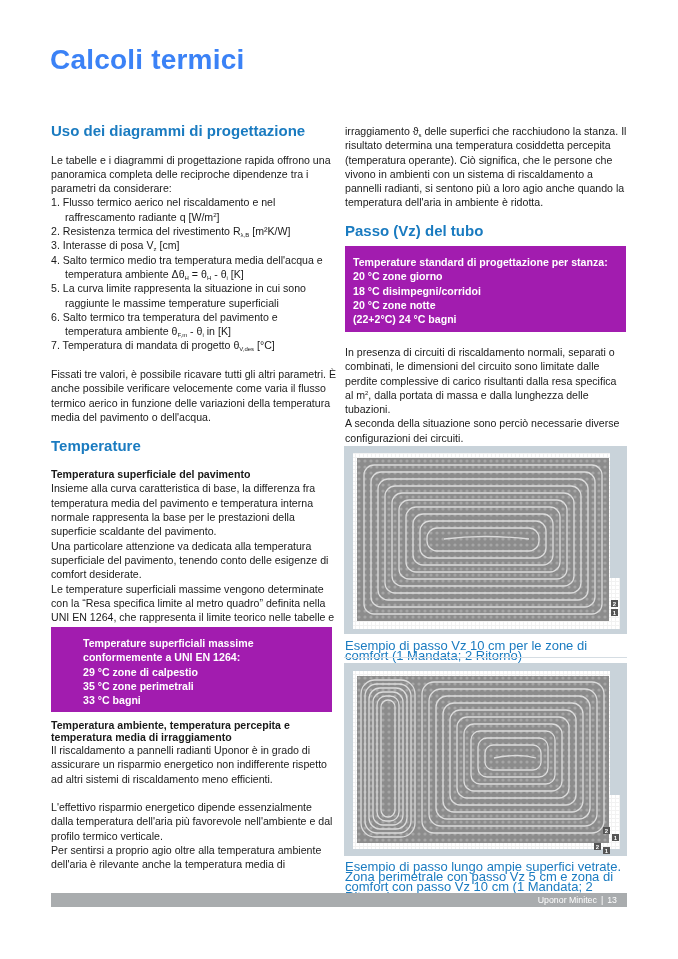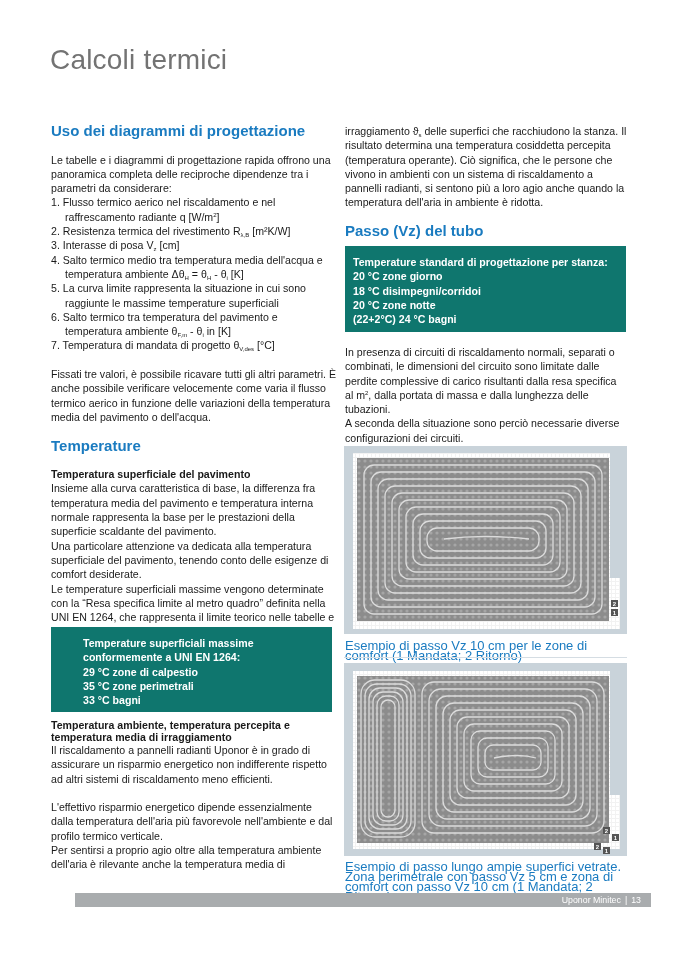--- a/index.html
+++ b/index.html
@@ -3,55 +3,55 @@
   <meta charset="utf-8">
   <style>
     * { margin: 0; padding: 0; box-sizing: border-box; }
     html, body {
       width: 678px; height: 959px; background: #ffffff; overflow: hidden;
       font-family: "Liberation Sans", sans-serif; color: #1a1a1a;
     }
     .page { position: relative; width: 678px; height: 959px; }
     .title {
       position: absolute; left: 50px; top: 44px;
-      font-size: 28px; font-weight: normal; color: #737373; letter-spacing: 0.2px;
+      font-size: 28px; font-weight: bold; color: #3b82f6; letter-spacing: 0.2px;
     }
     .col { position: absolute; font-size: 10.6px; line-height: 14.3px; }
     .col-left { left: 51px; top: 124px; width: 286px; }
     .col-right { left: 345px; top: 124px; width: 282px; }
     .h-blue { color: #1a7bc0; font-weight: bold; font-size: 15px; }
     .h-black { font-weight: bold; }
     .p { margin: 0; }
     .gap { height: 14.3px; }
     ol.list { list-style: none; }
     ol.list li { padding-left: 14px; text-indent: -14px; }
     sub { font-size: 6px; vertical-align: -2px; line-height: 0; }
     sup { font-size: 6px; vertical-align: 4px; line-height: 0; }
     .box {
-      background: #0f766e; color: #ffffff; font-weight: bold;
+      background: #a21caf; color: #ffffff; font-weight: bold;
       padding: 9px 8px 10px 8px; font-size: 10.6px; line-height: 14.3px;
     }
     .box-left { position: absolute; left: 51px; top: 627px; width: 281px; height: 85px; padding-left: 32px; }
     .box-right { position: absolute; left: 345px; top: 246px; width: 281px; height: 86px; }
     .fig {
       position: absolute; background: #c9d3da;
     }
     .fig1 { left: 344px; top: 446px; width: 283px; height: 188px; }
     .fig2 { left: 344px; top: 663px; width: 283px; height: 193px; }
     .fig svg { display: block; }
     .caption {
       position: absolute; color: #1a7bc0; font-size: 13px; line-height: 10px;
     }
     .cap1 { left: 345px; top: 641px; width: 285px; }
     .cap2 { left: 345px; top: 862px; width: 285px; }
     .sep { position: absolute; left: 344px; top: 657px; width: 283px; height: 1px; background: #d5dde3; }
     .footer {
       position: absolute; left: 51px; top: 893px; width: 576px; height: 14px;
       background: #a9acae; color: #ffffff; font-size: 8.8px; line-height: 14px;
-      text-align: right; padding-right: 10px; margin-left: 24px;
+      text-align: right; padding-right: 10px;
     }
     .footer .bar { padding: 0 4px; }
   </style>
 </head>
 <body>
 
 <div class="page">
 
   <h1 class="title">Calcoli termici</h1>
 

